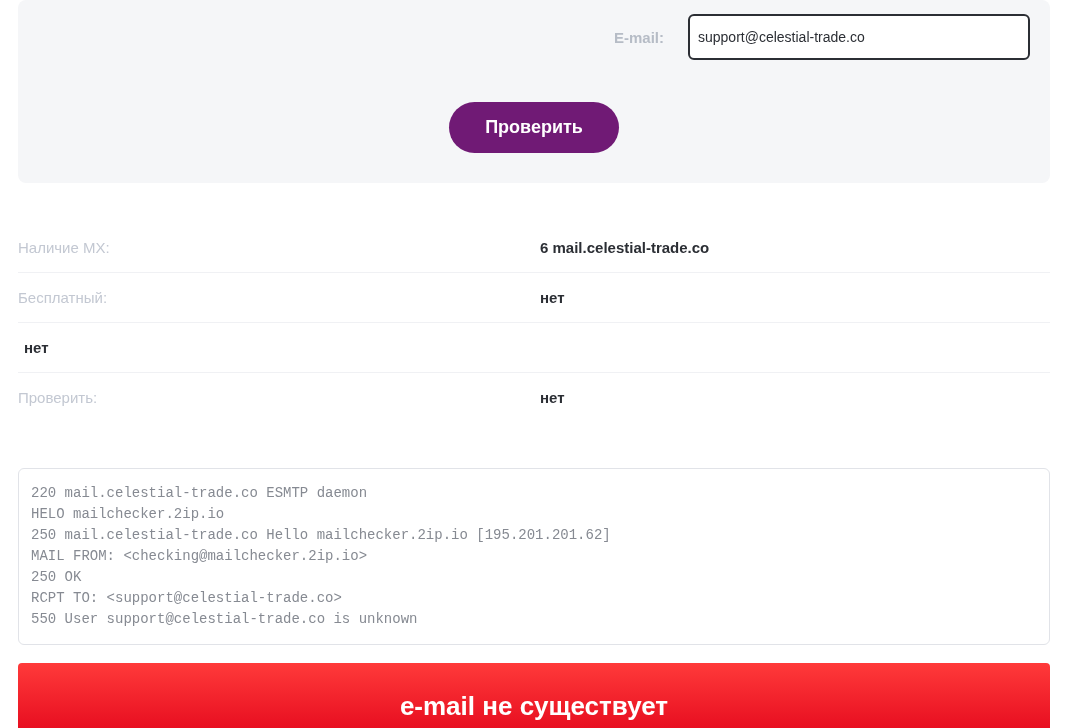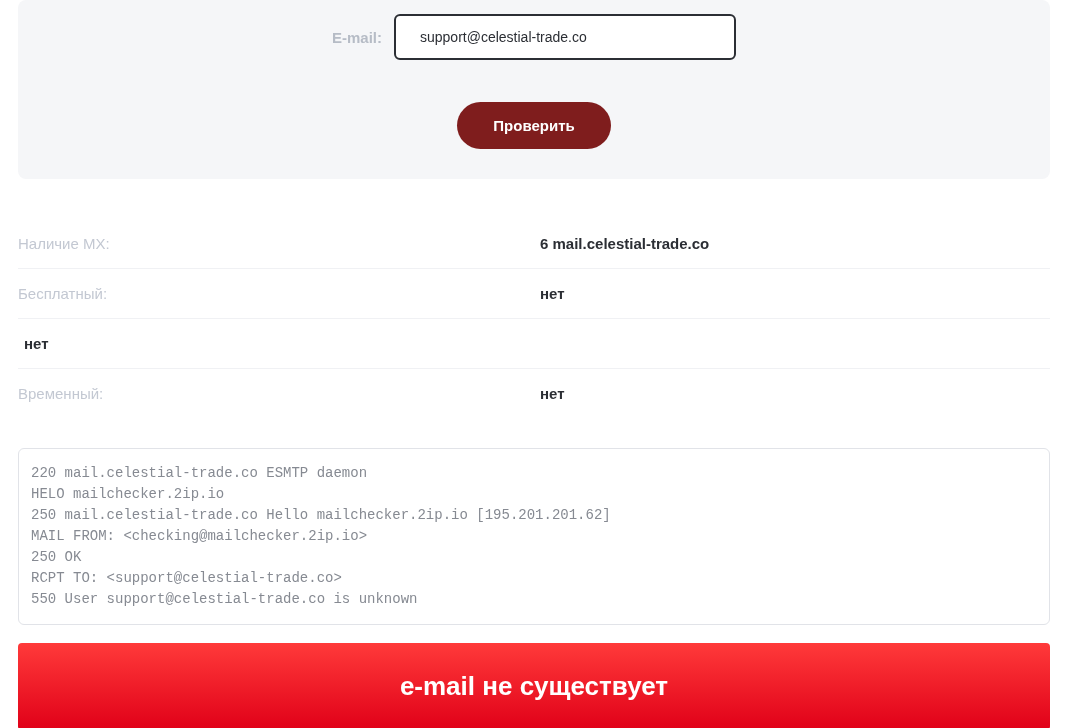--- a/index.html
+++ b/index.html
@@ -13,51 +13,51 @@
   }
   .form-panel {
     background: #f5f6f8;
     border-radius: 8px;
     padding: 18px 20px 30px;
     margin-bottom: 40px;
   }
   .row-email {
     display: flex;
     align-items: center;
-    justify-content: center;
-    gap: 12px;
+    justify-content: flex-end;
+    gap: 24px;
     margin-top: -4px;
   }
   .lbl-email {
     color: #b6bcc6;
     font-weight: 700;
     font-size: 15px;
     white-space: nowrap;
   }
   .inp-email {
     width: 342px;
     height: 46px;
     border: 2px solid #2b2e34;
     border-radius: 6px;
-    padding: 0 24px;
+    padding: 0 8px;
     font-size: 14px;
     color: #2b2e34;
     background: #fff;
     outline: none;
   }
   .btn-row {
     text-align: center;
     margin-top: 42px;
   }
   .btn-check {
     display: inline-block;
-    background: #7f1d1d;
+    background: #701a75;
     color: #ffffff;
     font-weight: 700;
-    font-size: 15px;
+    font-size: 18px;
     border: none;
     border-radius: 50px;
     padding: 15px 36px;
     cursor: pointer;
   }
 
   .result-rows { }
   .r-row {
     display: flex;
     align-items: center;
@@ -78,21 +78,21 @@
     text-align: left;
     color: #2b2e34;
     font-weight: 700;
     font-size: 15px;
     padding-left: 6px;
   }
 
   .log-box {
     border: 1px solid #e1e3e8;
     border-radius: 6px;
-    margin-top: 30px;
+    margin-top: 46px;
     padding: 14px 12px;
     font-family: "Consolas", "Courier New", monospace;
     font-size: 14px;
     line-height: 21px;
     color: #868a92;
     white-space: pre;
     overflow: hidden;
   }
 
   .alert-bar {
@@ -125,21 +125,21 @@
     <div class="r-value">6 mail.celestial-trade.co</div>
   </div>
   <div class="r-row">
     <div class="r-label">Бесплатный:</div>
     <div class="r-value">нет</div>
   </div>
   <div class="r-row">
     <div class="r-value">нет</div>
   </div>
   <div class="r-row">
-    <div class="r-label">Временный:</div>
+    <div class="r-label">Проверить:</div>
     <div class="r-value">нет</div>
   </div>
 </div>
 
 <div class="log-box">220 mail.celestial-trade.co ESMTP daemon
 HELO mailchecker.2ip.io
 250 mail.celestial-trade.co Hello mailchecker.2ip.io [195.201.201.62]
 MAIL FROM: &lt;checking@mailchecker.2ip.io&gt;
 250 OK
 RCPT TO: &lt;support@celestial-trade.co&gt;

